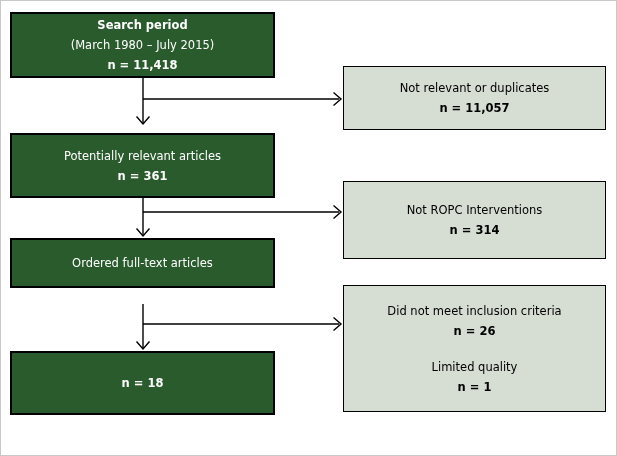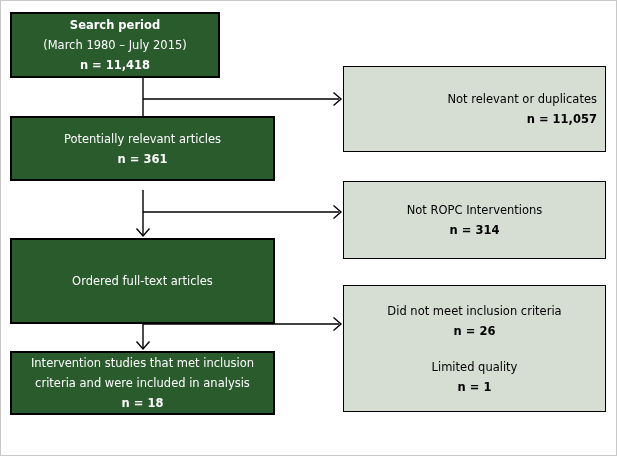--- a/index.html
+++ b/index.html
@@ -48,25 +48,25 @@
     left: 0; top: 0;
     width: 617px; height: 456px;
     pointer-events: none;
   }
   .arrow-layer path, .arrow-layer polyline {
     stroke: #000000;
     stroke-width: 1.4;
     fill: none;
   }
   
-  #lbox0 { left: 9px;   top: 11px;  width: 210px; height: 66px; }
-  #lbox1 { left: 9px;   top: 115px; width: 265px; height: 65px; }
-  #lbox2 { left: 9px;   top: 237px; width: 265px; height: 86px; }
+  #lbox0 { left: 9px;   top: 11px;  width: 265px; height: 66px; }
+  #lbox1 { left: 9px;   top: 132px; width: 265px; height: 65px; }
+  #lbox2 { left: 9px;   top: 237px; width: 265px; height: 50px; }
   #lbox3 { left: 9px;   top: 350px; width: 265px; height: 64px; }
-  #rbox0 { left: 342px; top: 65px;  width: 263px; height: 86px; text-align: right; }
+  #rbox0 { left: 342px; top: 65px;  width: 263px; height: 64px; }
   #rbox1 { left: 342px; top: 180px; width: 263px; height: 78px; }
   #rbox2 { left: 342px; top: 284px; width: 263px; height: 127px; }
 </style>
 </head>
 <body>
 
 <div class="canvas">
 
   <svg class="arrow-layer" viewBox="0 0 617 456" width="617" height="456">
 
@@ -95,21 +95,20 @@
   <div id="lbox1" class="box dark">
     <div class="line">Potentially relevant articles</div>
     <div class="line bold">n = 361</div>
   </div>
 
   <div id="lbox2" class="box dark">
     <div class="line">Ordered full-text articles</div>
   </div>
 
   <div id="lbox3" class="box dark">
-    <div class="line">Intervention studies that met inclusion criteria and were included in analysis</div>
     <div class="line bold">n = 18</div>
   </div>
 
   <div id="rbox0" class="box light">
     <div class="line">Not relevant or duplicates</div>
     <div class="line bold">n = 11,057</div>
   </div>
 
   <div id="rbox1" class="box light">
     <div class="line">Not ROPC Interventions</div>

